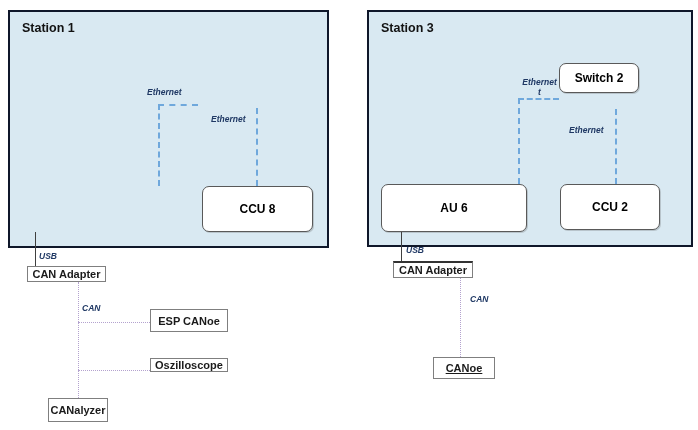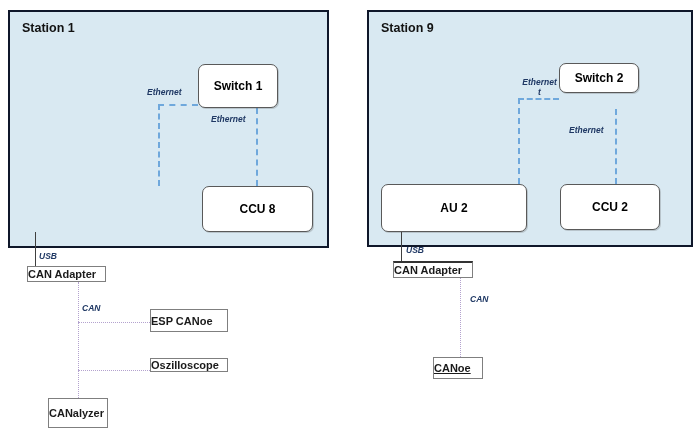--- a/index.html
+++ b/index.html
@@ -40,20 +40,21 @@
     color: #000000;
     box-shadow: 1px 1px 0 rgba(89,89,89,0.25);
   }
   .sbox {
     position: absolute;
     background: #ffffff;
     border: 1px solid #7f7f7f;
     box-sizing: border-box;
     display: flex;
     align-items: center;
+    justify-content: center;
     font-size: 11px;
     font-weight: 600;
     color: #1a1a1a;
     white-space: nowrap;
   }
   .sbox.darktop { border-top: 2px solid #333333; }
   .eline-v { position: absolute; width: 0; border-left: 2px dashed #6fa8dc; }
   .eline-h { position: absolute; height: 0; border-top: 2px dashed #6fa8dc; }
   .uline   { position: absolute; width: 0; border-left: 1.5px solid #3f3f3f; }
   .cline-v { position: absolute; width: 0; border-left: 1.5px dotted #b3a2ce; }
@@ -77,23 +78,20 @@
   <div class="station" style="left:8px; top:10px; width:321px; height:238px;">
     <div class="station-title">Station 1</div>
   </div>
 
   <div class="eline-h" style="left:158px; top:104px; width:40px;"></div>
   <div class="eline-v" style="left:158px; top:104px; height:82px;"></div>
   <div class="eline-v" style="left:256px; top:108px; height:78px;"></div>
   <div class="lbl" style="left:147px; top:87px;">Ethernet</div>
   <div class="lbl" style="left:211px; top:114px;">Ethernet</div>
 
-  <div class="node" style="left:198px; top:64px; width:80px; height:44px;">
-    <span>Switch 1</span>
-  </div>
   <div class="node" style="left:202px; top:186px; width:111px; height:46px;">
     <span>CCU 8</span>
   </div>
 
   <div class="uline" style="left:35px; top:232px; height:34px;"></div>
   <div class="lbl" style="left:39px; top:251px;">USB</div>
   <div class="sbox" style="left:27px; top:266px; width:79px; height:16px;">
     <span>CAN Adapter</span>
   </div>
 
@@ -101,52 +99,52 @@
   <div class="cline-h" style="left:78px; top:322px; width:72px;"></div>
   <div class="cline-h" style="left:78px; top:370px; width:72px;"></div>
   <div class="lbl" style="left:82px; top:303px;">CAN</div>
 
   <div class="sbox" style="left:150px; top:309px; width:78px; height:23px;">
     <span>ESP CANoe</span>
   </div>
   <div class="sbox" style="left:150px; top:358px; width:78px; height:14px;">
     <span>Oszilloscope</span>
   </div>
-  <div class="sbox" style="left:48px; top:398px; width:60px; height:30px;">
+  <div class="sbox" style="left:48px; top:398px; width:60px; height:24px;">
     <span>CANalyzer</span>
   </div>
 
   <div class="station" style="left:367px; top:10px; width:326px; height:237px;">
-    <div class="station-title">Station 9</div>
+    <div class="station-title">Station 3</div>
   </div>
 
   <div class="eline-h" style="left:518px; top:98px; width:41px;"></div>
   <div class="eline-v" style="left:518px; top:98px; height:86px;"></div>
   <div class="eline-v" style="left:615px; top:109px; height:75px;"></div>
   <div class="lbl wrap" style="left:521px; top:77px; width:37px;">
     <span>Ethernet</span><br>
     <span>t</span>
   </div>
   <div class="lbl" style="left:569px; top:125px;">Ethernet</div>
 
   <div class="node" style="left:559px; top:63px; width:80px; height:30px;justify-content:center;">
     <span>Switch 2</span>
   </div>
   <div class="node" style="left:381px; top:184px; width:146px; height:48px;">
-    <span>AU 2</span>
+    <span>AU 6</span>
   </div>
   <div class="node" style="left:560px; top:184px; width:100px; height:46px;">
     <span>CCU 2</span>
   </div>
 
   <div class="uline" style="left:401px; top:232px; height:29px;"></div>
   <div class="lbl" style="left:406px; top:245px;">USB</div>
   <div class="sbox darktop" style="left:393px; top:261px; width:80px; height:17px;">
     <span>CAN Adapter</span>
   </div>
 
   <div class="cline-v" style="left:460px; top:278px; height:79px;"></div>
   <div class="lbl" style="left:470px; top:294px;">CAN</div>
-  <div class="sbox" style="left:433px; top:357px; width:50px; height:22px;text-decoration:underline;">
+  <div class="sbox" style="left:433px; top:357px; width:62px; height:22px;text-decoration:underline;">
     <span>CANoe</span>
   </div>
 
 </div>
 
 </body></html>

